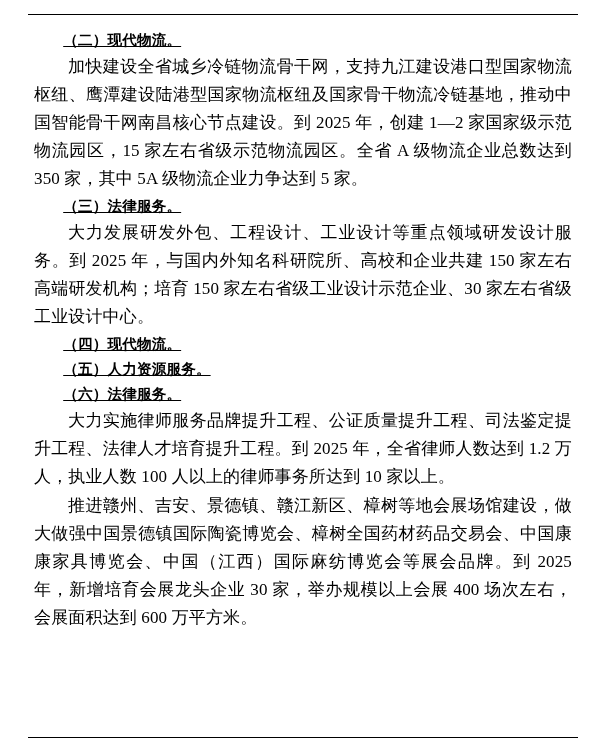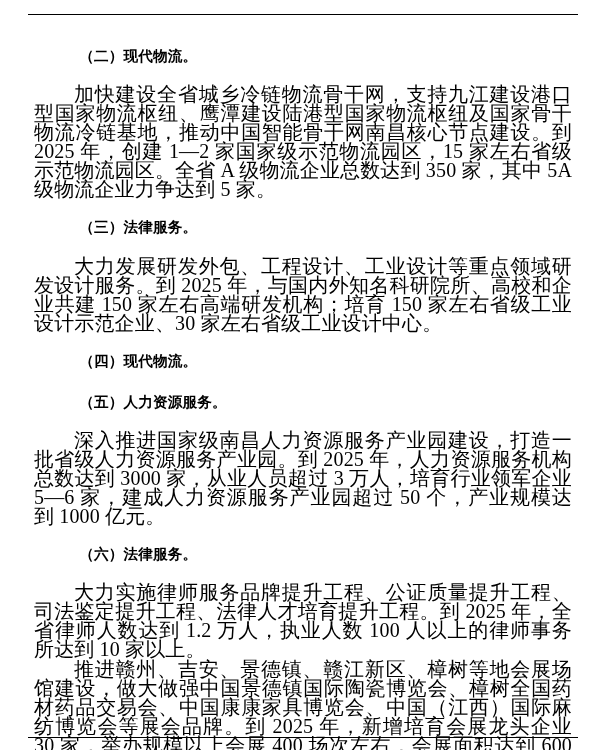--- a/index.html
+++ b/index.html
@@ -39,53 +39,53 @@
   }
   .content {
     position: absolute;
     left: 34px;
     right: 34px;
     top: 28px;
     bottom: 22px;
   }
   p.para {
     margin: 0 0 0.5px 0;
-    font-size: 20px;
-    line-height: 19px;
+    font-size: 17px;
+    line-height: 28px;
     text-align: justify;
     text-justify: inter-ideograph;
     text-indent: 2em;
     letter-spacing: 0.15px;
   }
   p.heading {
-    margin: 16px;
+    margin: 0;
     font-size: 14.6px;
     line-height: 25.3px;
     text-indent: 2em;
     font-weight: bold;
     letter-spacing: 0.15px;
+    text-decoration: underline;
   }
 </style>
 </head>
 <body>
 
 <div class="page">
   <div class="page-border-top"></div>
   <div class="page-border-bottom"></div>
 
   <div class="content">
     <p class="heading">（二）现代物流。</p>
     <p class="para">加快建设全省城乡冷链物流骨干网，支持九江建设港口型国家物流枢纽、鹰潭建设陆港型国家物流枢纽及国家骨干物流冷链基地，推动中国智能骨干网南昌核心节点建设。到 2025 年，创建 1—2 家国家级示范物流园区，15 家左右省级示范物流园区。全省 A 级物流企业总数达到 350 家，其中 5A 级物流企业力争达到 5 家。</p>
 
     <p class="heading">（三）法律服务。</p>
     <p class="para">大力发展研发外包、工程设计、工业设计等重点领域研发设计服务。到 2025 年，与国内外知名科研院所、高校和企业共建 150 家左右高端研发机构；培育 150 家左右省级工业设计示范企业、30 家左右省级工业设计中心。</p>
 
     <p class="heading">（四）现代物流。</p>
 
     <p class="heading">（五）人力资源服务。</p>
-    <p class="para">深入推进国家级南昌人力资源服务产业园建设，打造一批省级人力资源服务产业园。到 2025 年，人力资源服务机构总数达到 3000 家，从业人员超过 3 万人，培育行业领军企业 5—6 家，建成人力资源服务产业园超过 50 个，产业规模达到 1000 亿元。</p>
 
     <p class="heading">（六）法律服务。</p>
     <p class="para">大力实施律师服务品牌提升工程、公证质量提升工程、司法鉴定提升工程、法律人才培育提升工程。到 2025 年，全省律师人数达到 1.2 万人，执业人数 100 人以上的律师事务所达到 10 家以上。</p>
 
     <p class="para">推进赣州、吉安、景德镇、赣江新区、樟树等地会展场馆建设，做大做强中国景德镇国际陶瓷博览会、樟树全国药材药品交易会、中国康康家具博览会、中国（江西）国际麻纺博览会等展会品牌。到 2025 年，新增培育会展龙头企业 30 家，举办规模以上会展 400 场次左右，会展面积达到 600 万平方米。</p>
   </div>
 </div>
 
 </body></html>

